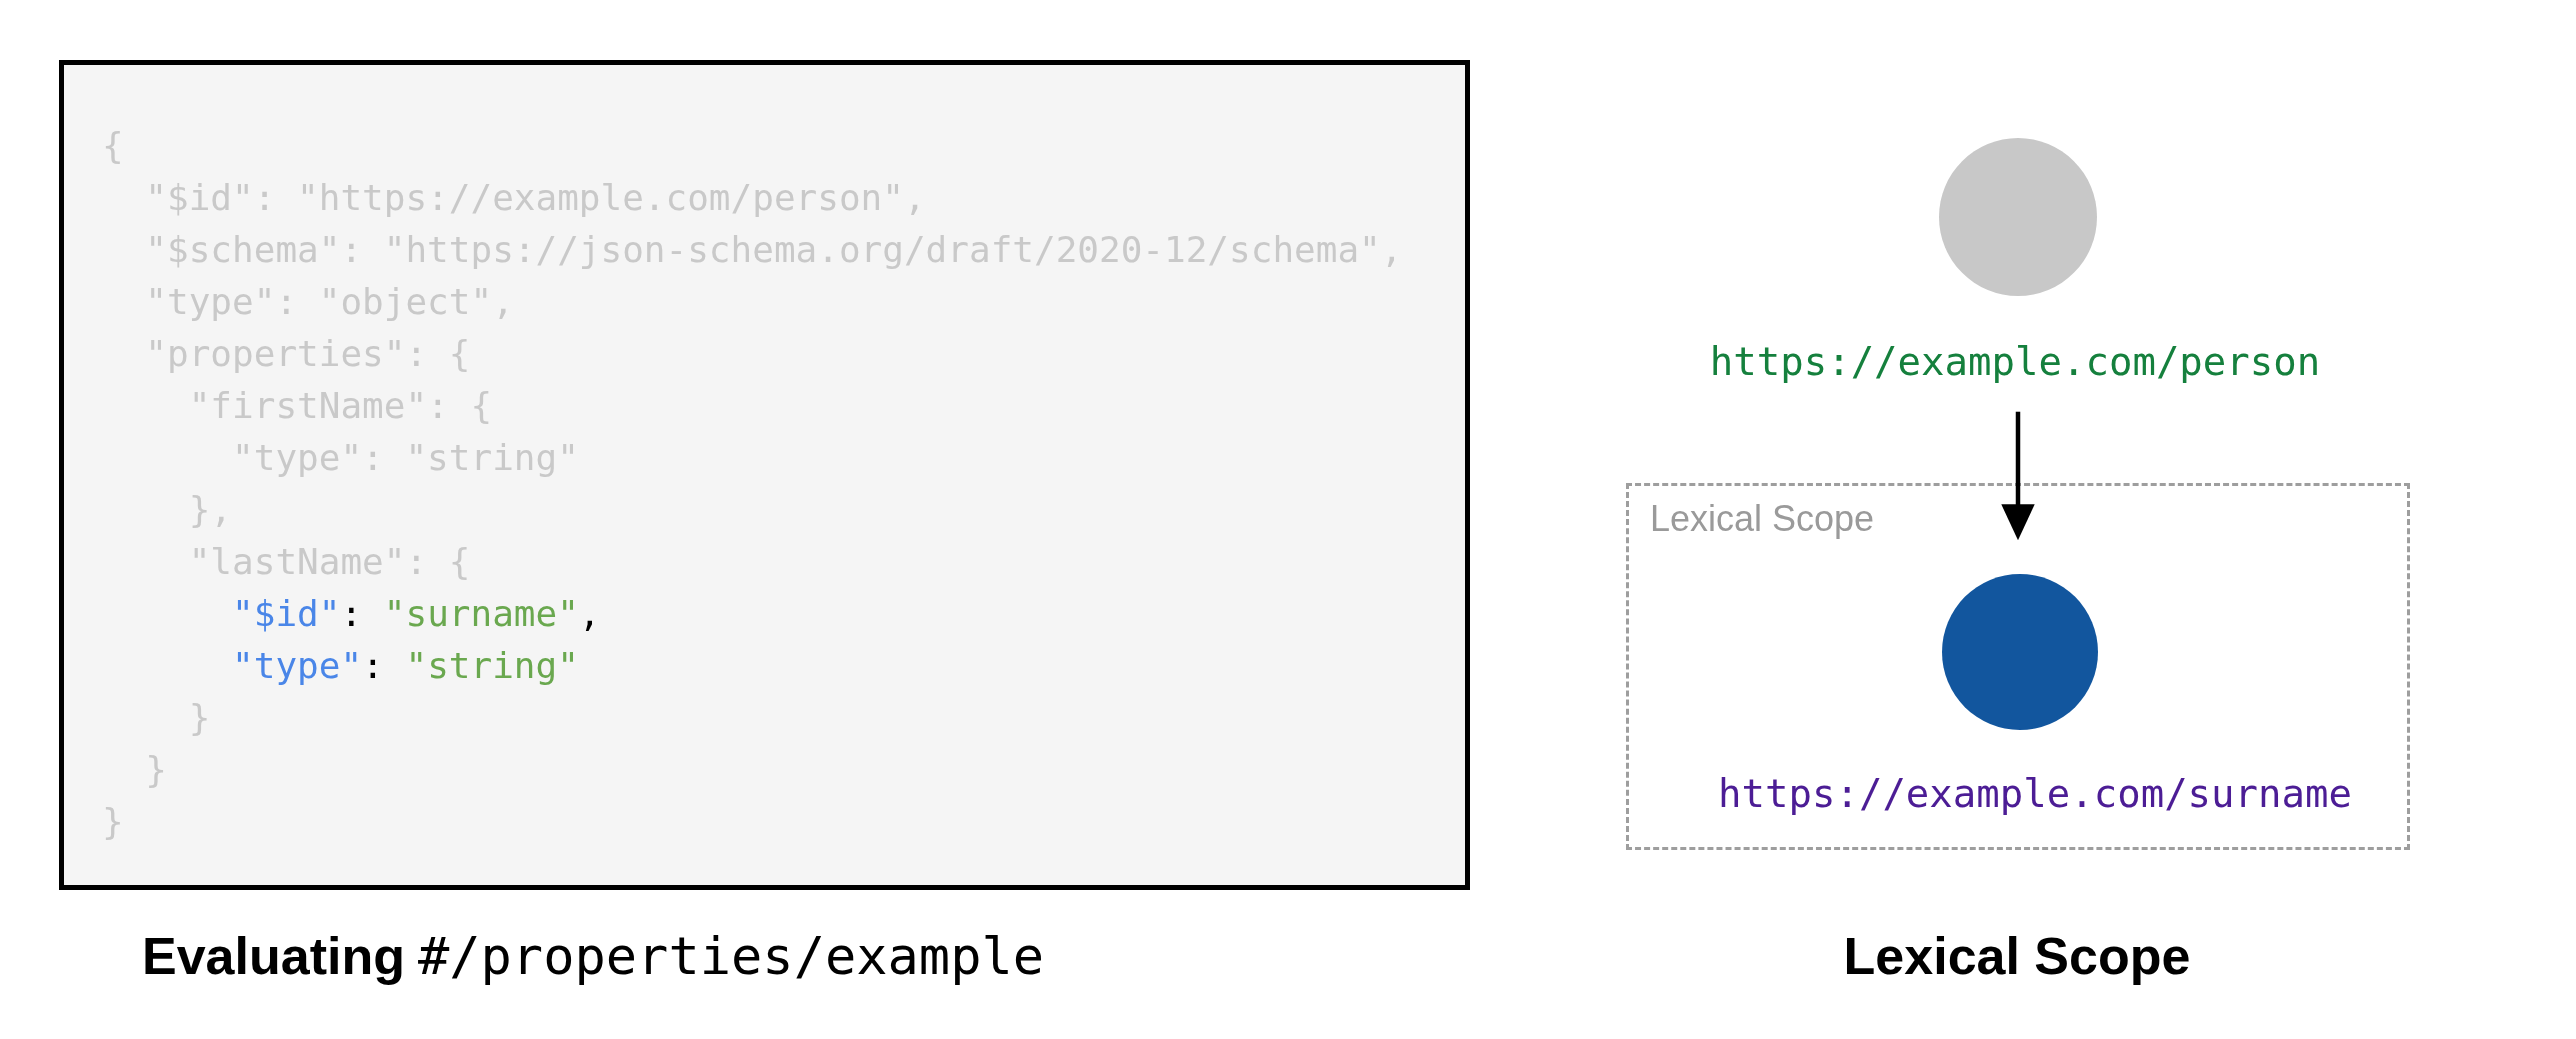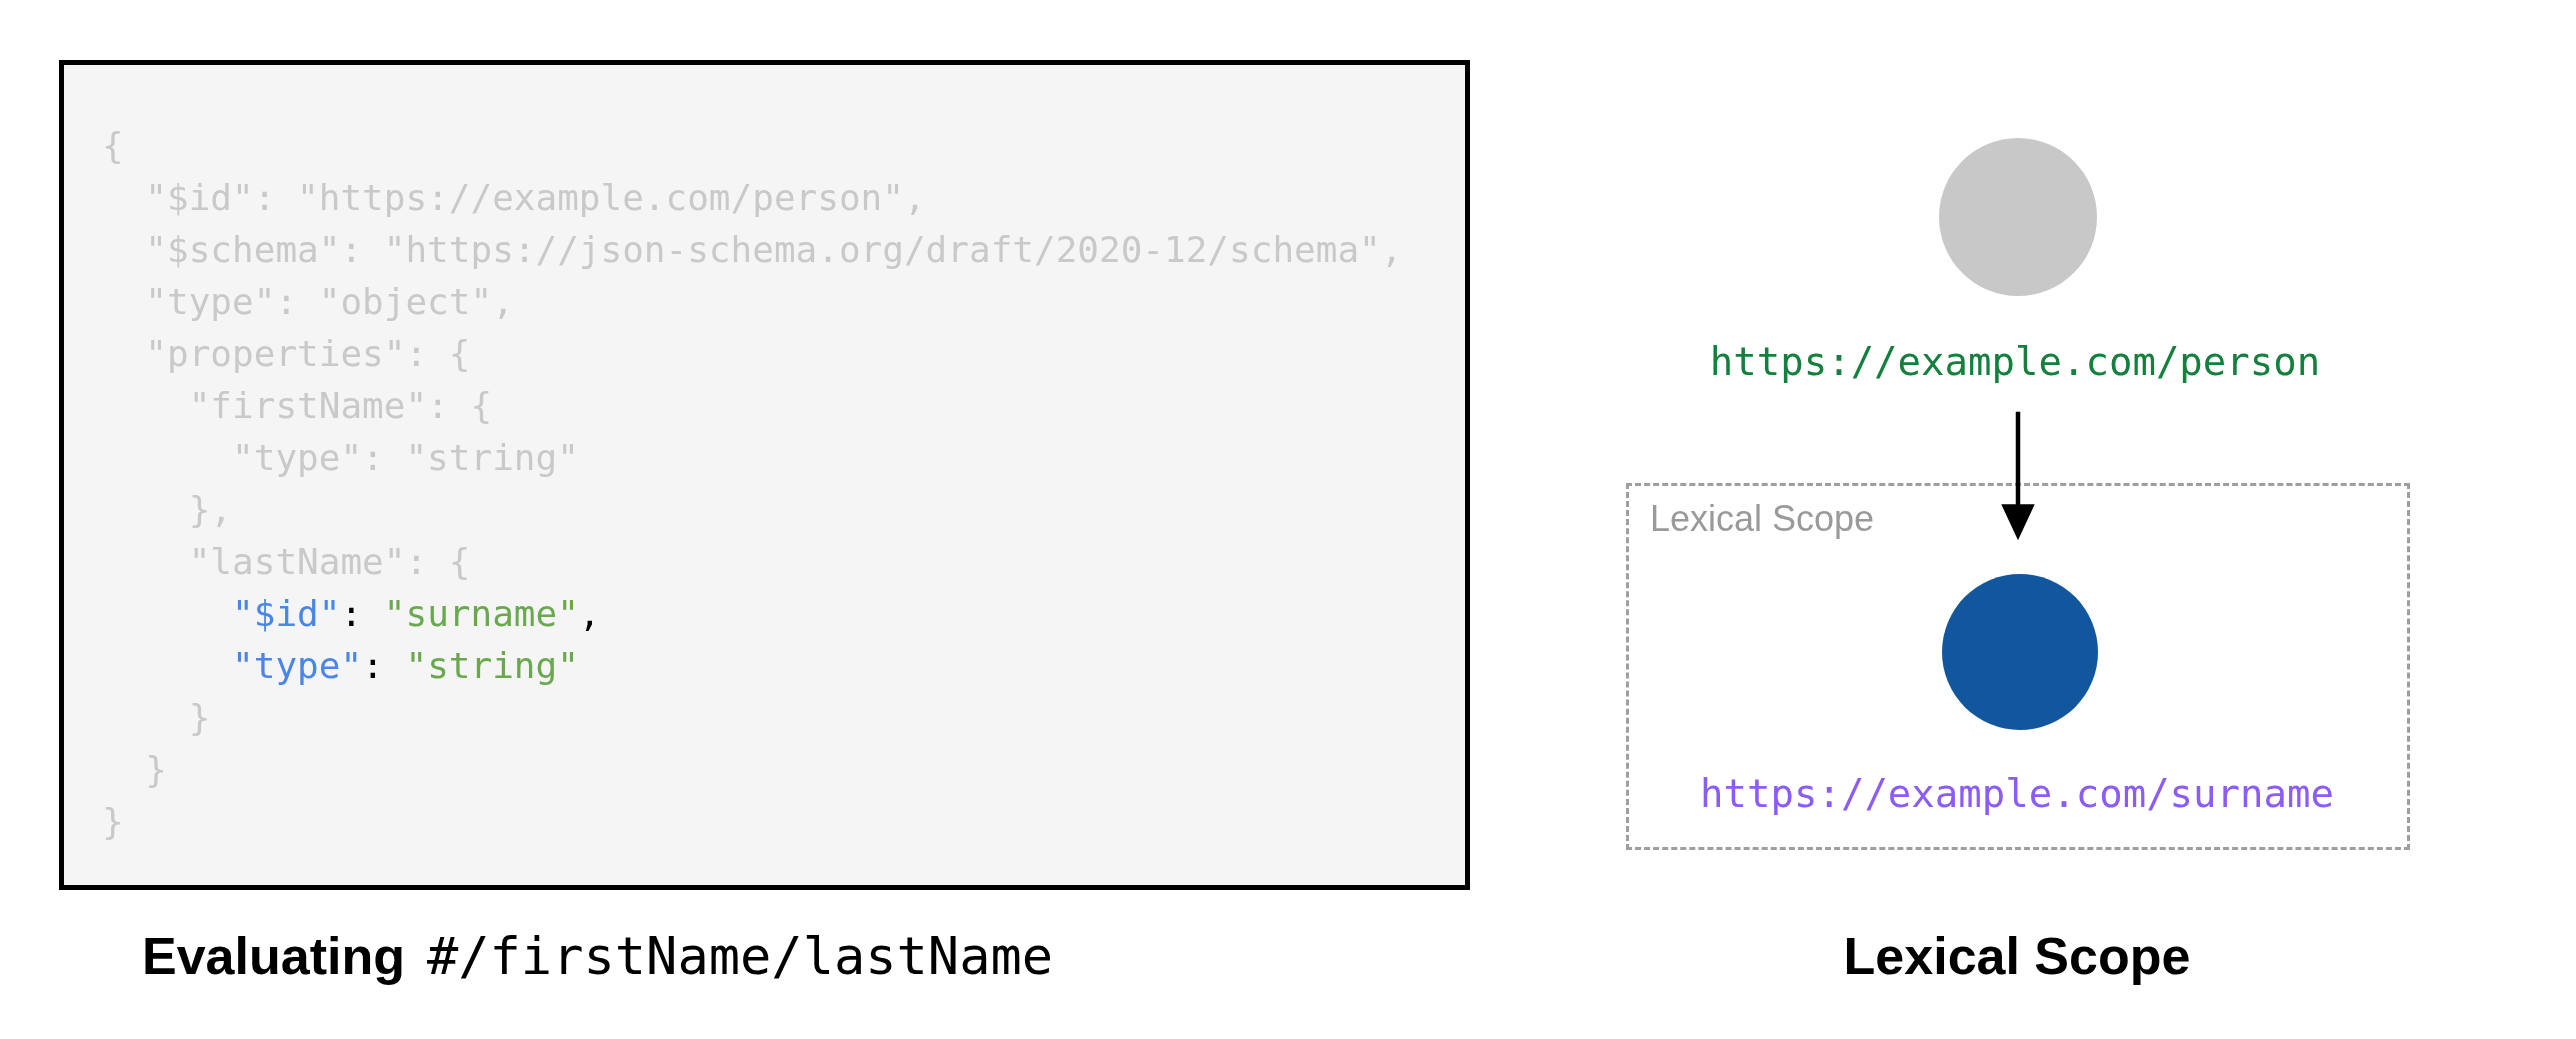--- a/index.html
+++ b/index.html
@@ -41,21 +41,21 @@
     left: 142px;
     top: 930px;
     font-size: 52px;
     line-height: 1;
     color: #000000;
     white-space: nowrap;
   }
   .cap-bold {
     font-family: "Liberation Sans", sans-serif;
     font-weight: 700;
-    margin-right: 22px;
+    margin-right: 13px;
   }
   .cap-mono {
     font-family: "DejaVu Sans Mono", "Liberation Mono", monospace;
     font-weight: 400;
   }
   
   .node-circle {
     position: absolute;
     border-radius: 50%;
   }
@@ -110,40 +110,40 @@
 </head>
 <body>
 
 <div class="canvas">
 
   <figure style="margin:0">
     <div class="code-box" style="background-color: rgb(245, 245, 245); border-color: rgb(0, 0, 0);">
       <pre class="code"><div class="code-line"><span style="color: rgb(201, 201, 201);">{</span></div><div class="code-line"><span style="color: rgb(201, 201, 201);">  "$id": "https://example.com/person",</span></div><div class="code-line"><span style="color: rgb(201, 201, 201);">  "$schema": "https://json-schema.org/draft/2020-12/schema",</span></div><div class="code-line"><span style="color: rgb(201, 201, 201);">  "type": "object",</span></div><div class="code-line"><span style="color: rgb(201, 201, 201);">  "properties": {</span></div><div class="code-line"><span style="color: rgb(201, 201, 201);">    "firstName": {</span></div><div class="code-line"><span style="color: rgb(201, 201, 201);">      "type": "string"</span></div><div class="code-line"><span style="color: rgb(201, 201, 201);">    },</span></div><div class="code-line"><span style="color: rgb(201, 201, 201);">    "lastName": {</span></div><div class="code-line"><span style="color: rgb(201, 201, 201);">      </span><span style="color: rgb(74, 134, 232);">"$id"</span><span style="color: rgb(0, 0, 0);">: </span><span style="color: rgb(106, 168, 79);">"surname"</span><span style="color: rgb(0, 0, 0);">,</span></div><div class="code-line"><span style="color: rgb(201, 201, 201);">      </span><span style="color: rgb(74, 134, 232);">"type"</span><span style="color: rgb(0, 0, 0);">: </span><span style="color: rgb(106, 168, 79);">"string"</span></div><div class="code-line"><span style="color: rgb(201, 201, 201);">    }</span></div><div class="code-line"><span style="color: rgb(201, 201, 201);">  }</span></div><div class="code-line"><span style="color: rgb(201, 201, 201);">}</span></div></pre>
     </div>
     <figcaption class="left-caption">
-      <span class="cap-bold">Evaluating</span><span class="cap-mono">#/firstName/lastName</span>
+      <span class="cap-bold">Evaluating</span><span class="cap-mono">#/properties/example</span>
     </figcaption>
   </figure>
 
   <figure style="margin:0">
 
     <div class="node-circle person-circle" style="background-color: rgb(200, 200, 200);"></div>
 
     <div class="mono-label person-label" style="color: #15803d;">https://example.com/person</div>
 
     <svg class="arrow-svg" width="36" height="130" viewBox="0 0 56 200" style="color: rgb(0, 0, 0);">
       <line x1="28" y1="0" x2="28" y2="148" stroke="currentColor" stroke-width="7"></line>
       <polygon points="2,144 54,144 28,200" fill="currentColor"></polygon>
     </svg>
 
     <div class="scope-box" style="border-color: rgb(158, 158, 158);"></div>
 
     <div class="scope-label" style="color: rgb(154, 154, 154);">Lexical Scope</div>
 
     <div class="node-circle surname-circle" style="background-color: rgb(18, 86, 158);"></div>
 
-    <div class="mono-label surname-label" style="color: #8b5cf6;">https://example.com/surname</div>
+    <div class="mono-label surname-label" style="color: #4c1d95; margin-left: 18px;">https://example.com/surname</div>
 
     <figcaption class="right-caption">Lexical Scope</figcaption>
   </figure>
 
 </div>
 
 
 </body></html>

